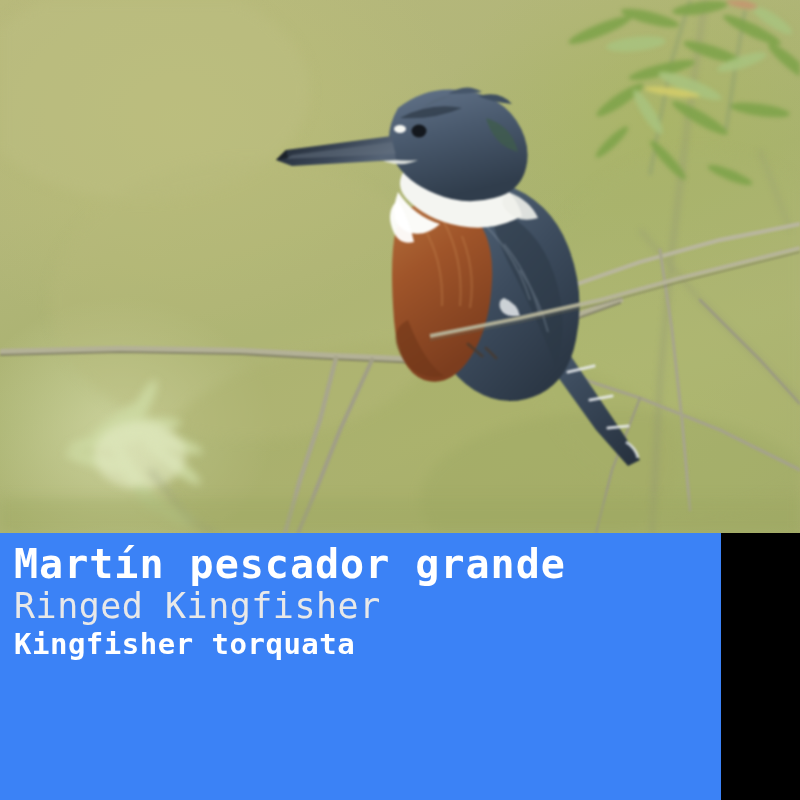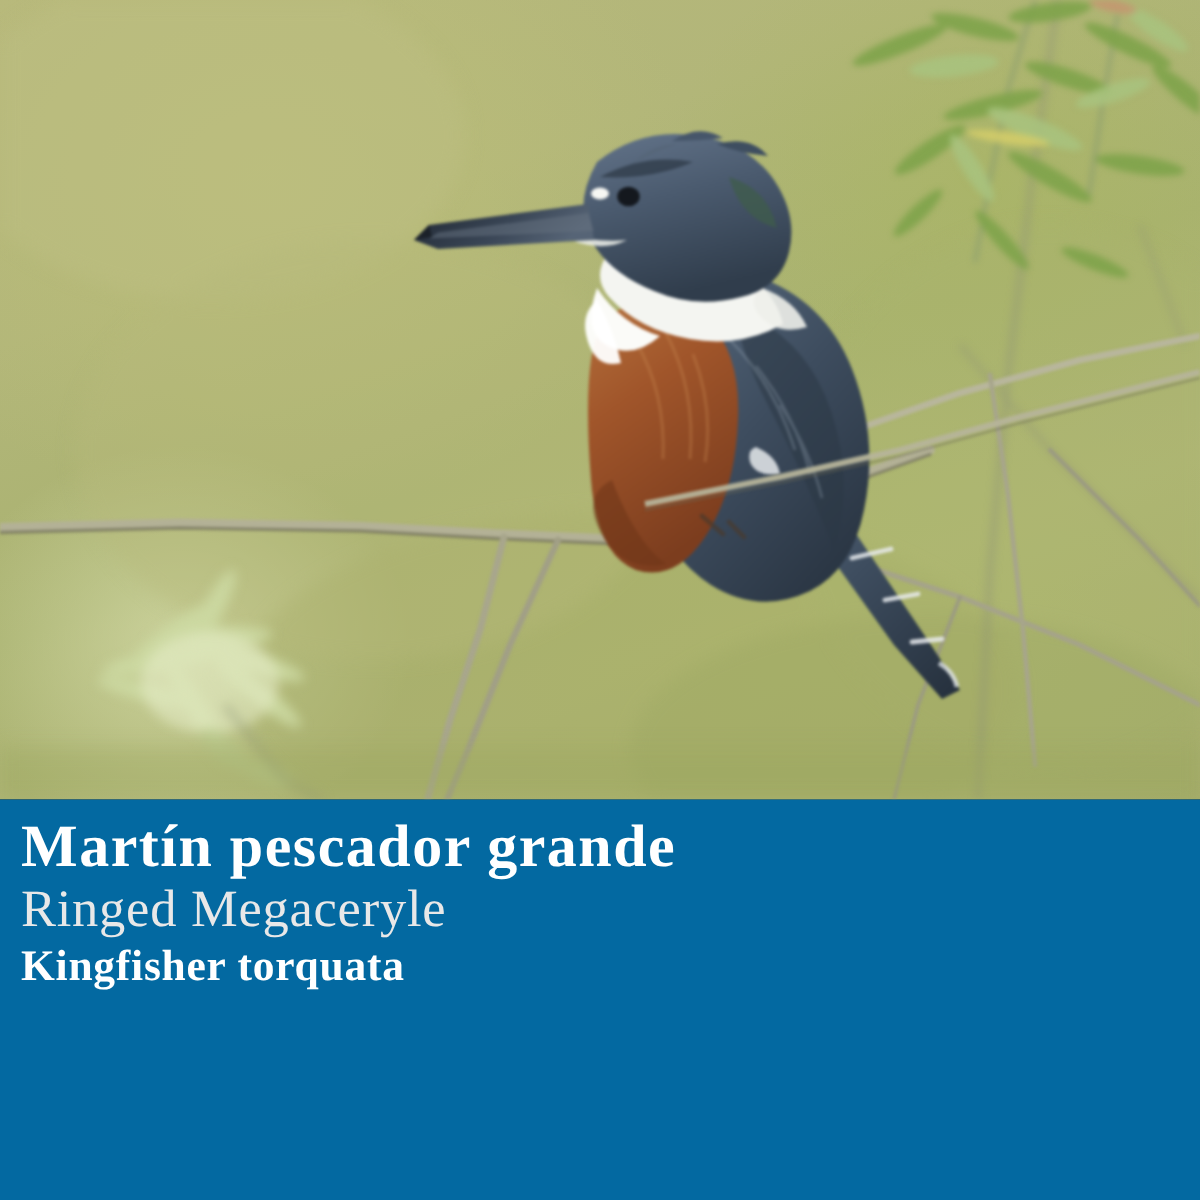--- a/index.html
+++ b/index.html
@@ -17,21 +17,21 @@
            linear-gradient(160deg,#b7b87c 0%,#b2b679 28%,#a9b270 52%,#b0b676 72%,#a6ad6c 100%);
   }
   .blur6{filter:blur(6px);}
   .blur4{filter:blur(4px);}
   .blur3{filter:blur(3px);}
   .blur2{filter:blur(2px);}
   .blur1{filter:blur(1.2px);}
   #photo svg{position:absolute;left:0;top:0;width:800px;height:533px;}
 
   
-  #caption{position:absolute;left:0;top:533px;width:800px;height:267px;background:#0369a1;font-family:Liberation Serif, serif;}
+  #caption{position:absolute;left:0;top:533px;width:721px;height:267px;background:#3b82f6;}
 
   #title-block{position:absolute;left:14px;top:9px;width:575px;height:125px;overflow:hidden;}
   #t-common{color:#fff;font-weight:bold;font-size:40px;line-height:44px;
             letter-spacing:1px;white-space:nowrap;}
   #t-english{color:#e8e8e8;font-weight:normal;font-size:35px;line-height:40px;
              letter-spacing:.5px;white-space:nowrap;}
   #t-latin{color:#fff;font-weight:bold;font-size:29px;line-height:36px;
            letter-spacing:.5px;white-space:nowrap;}
 </style>
 </head>
@@ -219,18 +219,18 @@
     <svg class="blur6" viewBox="0 0 800 533" preserveAspectRatio="none">
       <rect x="0" y="0" width="800" height="533" fill="none"></rect>
       <rect x="0" y="498" width="800" height="35" fill="#9ba55f" opacity=".35"></rect>
     </svg>
   </div>
 
   <div id="caption">
 
     <div id="title-block">
       <div id="t-common">Martín pescador grande</div>
-      <div id="t-english">Ringed Megaceryle</div>
+      <div id="t-english">Ringed Kingfisher</div>
       <div id="t-latin">Kingfisher torquata</div>
     </div>
 
   </div>
 </div>
 
 </body></html>

